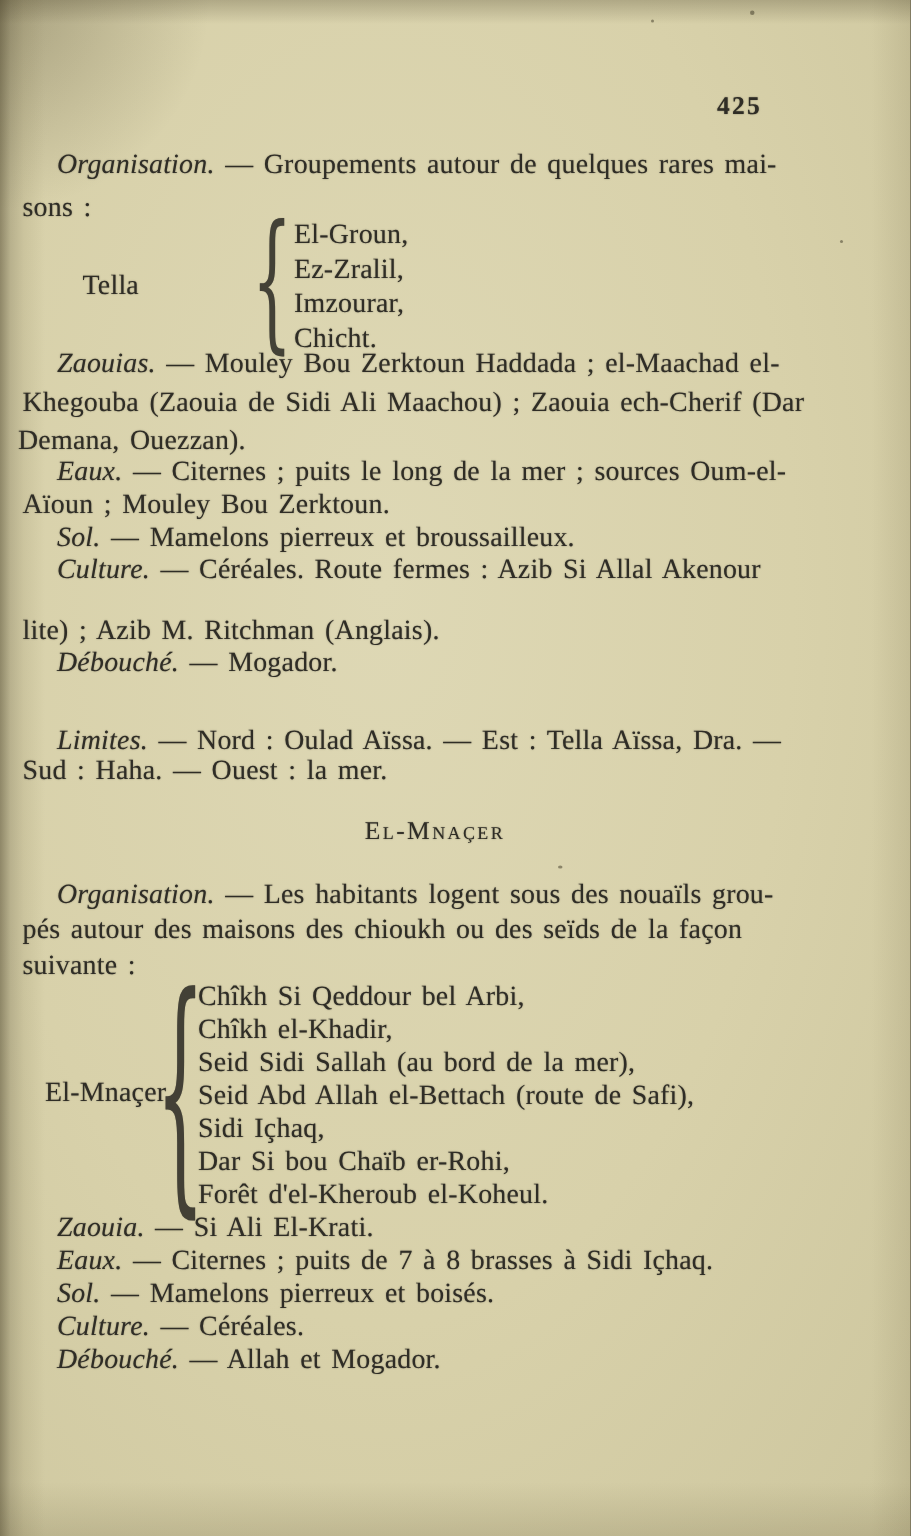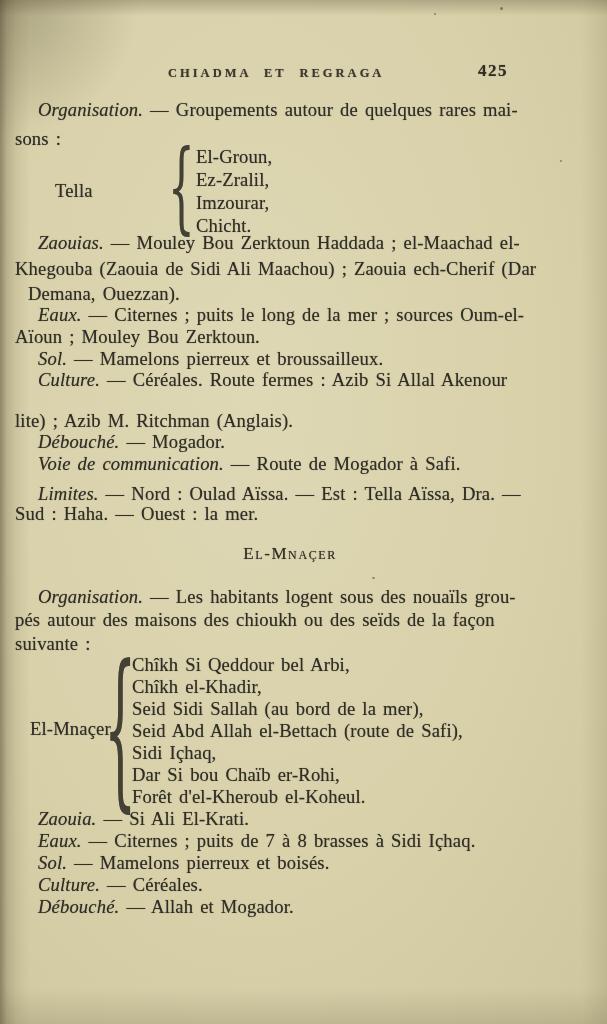--- a/index.html
+++ b/index.html
@@ -65,48 +65,46 @@
   .brace.tella{top:137px;left:168px;font-size:100px;transform:scaleX(0.42);}
   .brace.mnacer{top:643px;left:104px;font-size:170px;transform:scaleX(0.30);}
   .group-label{font-size:18.6px;}
   .speck{position:absolute;background:rgba(60,54,36,0.5);border-radius:50%;}
 </style>
 </head>
 <body>
 
 <div class="page">
 
-  <span class="running-title">CHIADMA ET REGRAGA</span>
   <span class="page-number">425</span>
 
   <div class="ln" style="top:99px;left:38px"><span class="lead">Organisation.</span><span>— Groupements autour de quelques rares mai-</span></div>
   <div class="ln" style="top:128px;left:15px">sons :</div>
 
   <div class="brace tella">{</div>
   <div class="ln group-label" style="top:180px;left:55px">Tella</div>
   <div class="ln" style="top:146px;left:196px">El-Groun,</div>
   <div class="ln" style="top:169px;left:196px">Ez-Zralil,</div>
   <div class="ln" style="top:192px;left:196px">Imzourar,</div>
   <div class="ln" style="top:215px;left:196px">Chicht.</div>
 
   <div class="ln" style="top:232px;left:38px"><span class="lead">Zaouias.</span><span>— Mouley Bou Zerktoun Haddada ; el-Maachad el-</span></div>
   <div class="ln" style="top:258px;left:15px">Khegouba (Zaouia de Sidi Ali Maachou) ; Zaouia ech-Cherif (Dar</div>
-  <div class="ln" style="top:283px;left:28px">Demana, Ouezzan).</div>
+  <div class="ln" style="top:283px;left:12px">Demana, Ouezzan).</div>
 
   <div class="ln" style="top:304px;left:38px"><span class="lead">Eaux.</span><span>— Citernes ; puits le long de la mer ; sources Oum-el-</span></div>
   <div class="ln" style="top:326px;left:15px">Aïoun ; Mouley Bou Zerktoun.</div>
 
   <div class="ln" style="top:348px;left:38px"><span class="lead">Sol.</span><span>— Mamelons pierreux et broussailleux.</span></div>
 
   <div class="ln" style="top:369px;left:38px"><span class="lead">Culture.</span><span>— Céréales. Route fermes : Azib Si Allal Akenour</span></div>
   <div class="ln" style="top:410px;left:15px">lite) ; Azib M. Ritchman (Anglais).</div>
 
   <div class="ln" style="top:431px;left:38px"><span class="lead">Débouché.</span><span>— Mogador.</span></div>
 
-  <div class="ln" style="top:453px;left:38px"><span class="lead">Voie de communication.</span><span>— Route de Mogador à Safi.</span></div>
 
   <div class="ln" style="top:483px;left:38px"><span class="lead">Limites.</span><span>— Nord : Oulad Aïssa. — Est : Tella Aïssa, Dra. —</span></div>
   <div class="ln" style="top:503px;left:15px">Sud : Haha. — Ouest : la mer.</div>
 
   <div class="section-heading">El-Mnaçer</div>
 
   <div class="ln" style="top:586px;left:38px"><span class="lead">Organisation.</span><span>— Les habitants logent sous des nouaïls grou-</span></div>
   <div class="ln" style="top:609px;left:15px">pés autour des maisons des chioukh ou des seïds de la façon</div>
   <div class="ln" style="top:633px;left:15px">suivante :</div>
 

